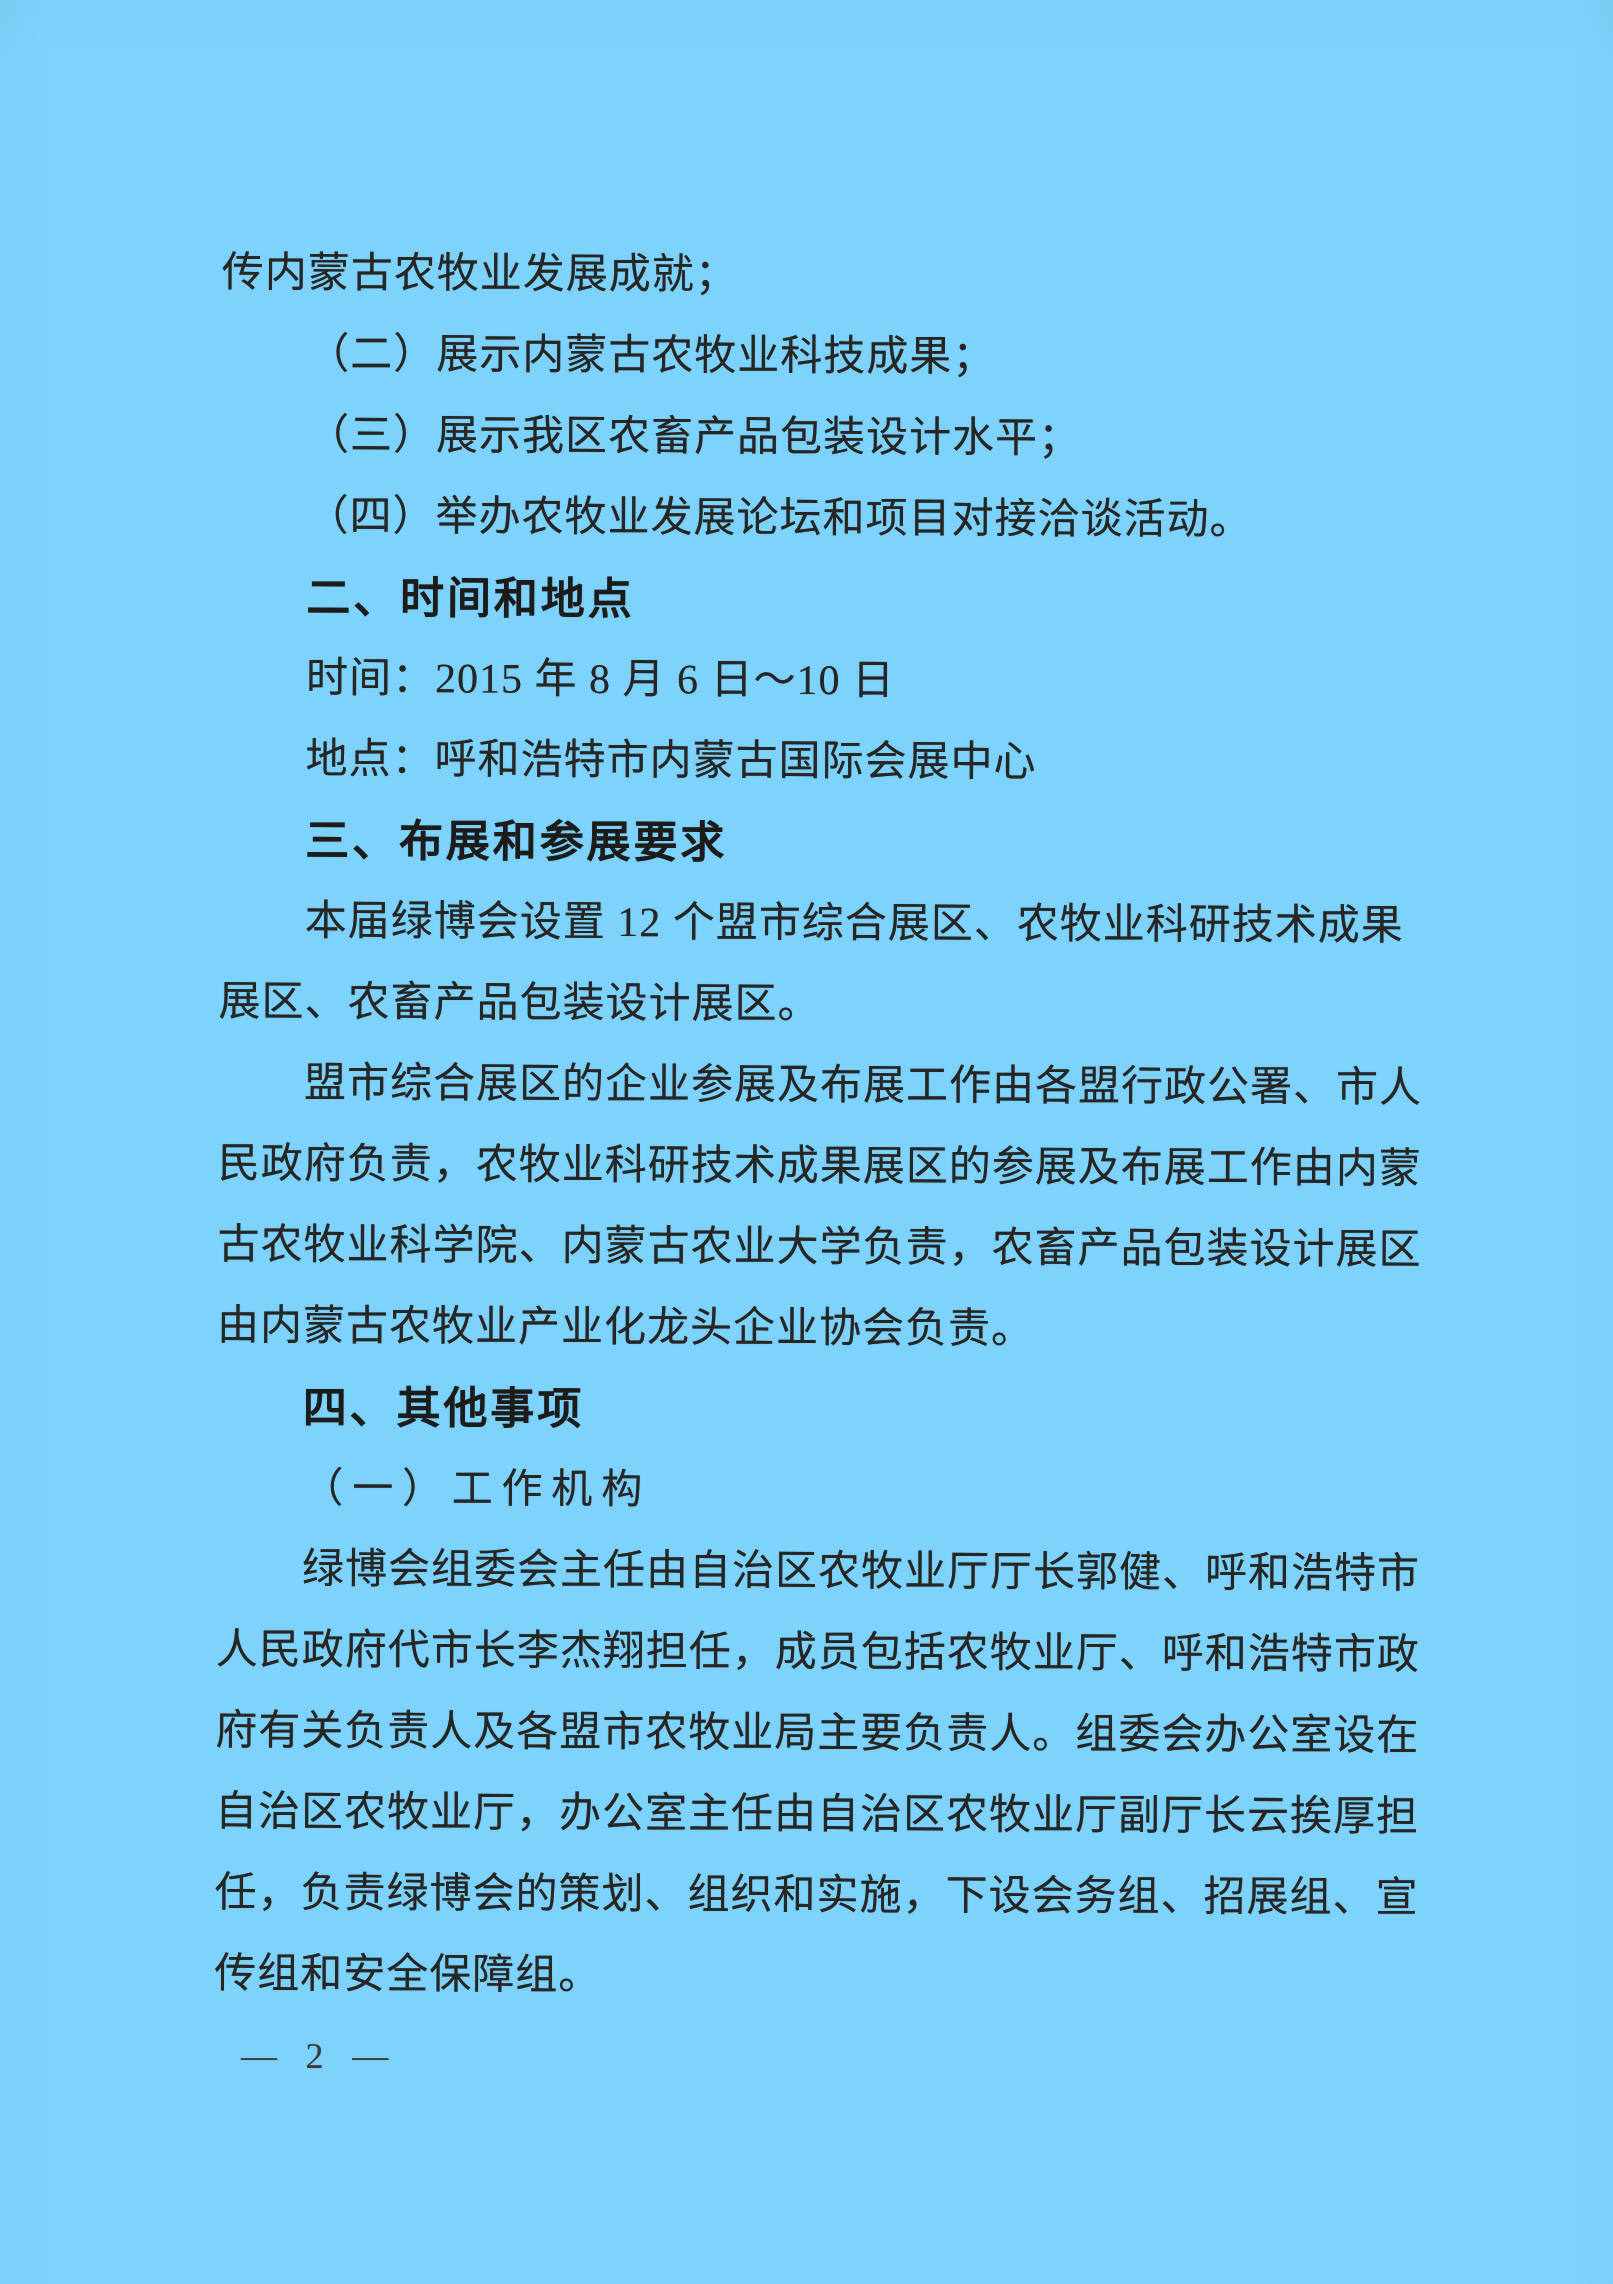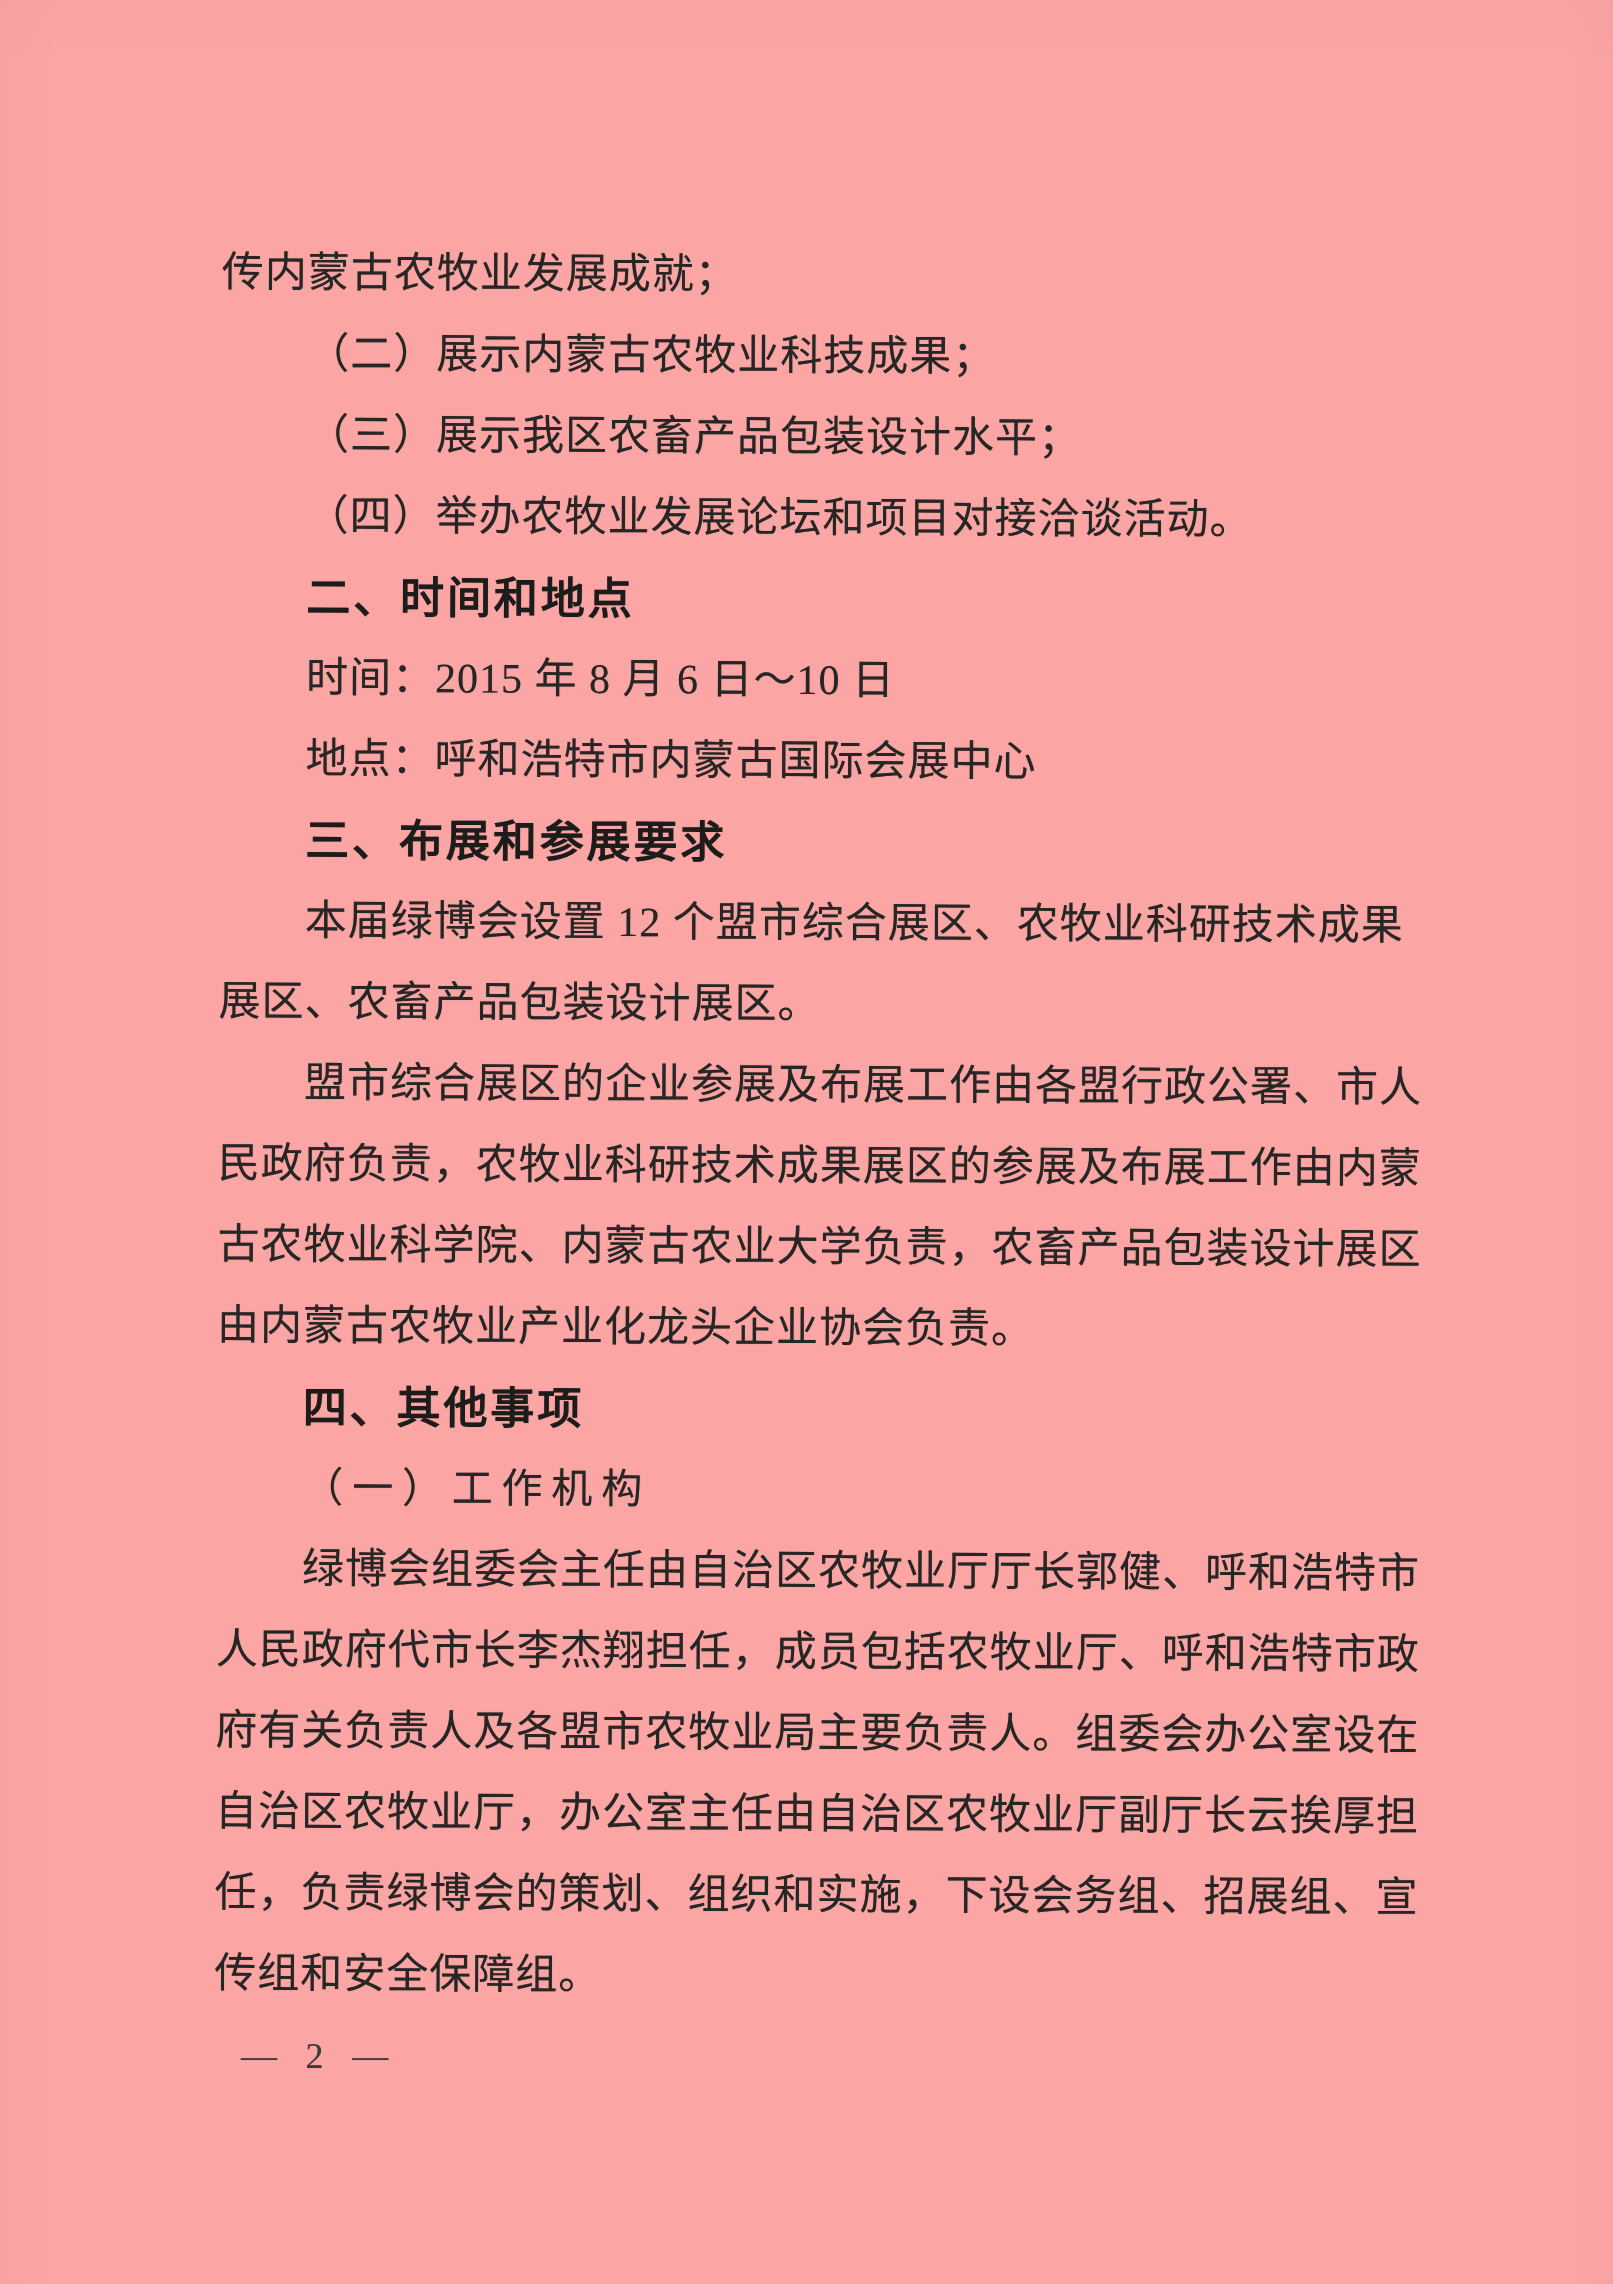--- a/index.html
+++ b/index.html
@@ -5,21 +5,21 @@
   html, body {
     margin: 0;
     padding: 0;
     background: #e8e8e8;
   }
   .page {
     position: relative;
     width: 1613px;
     height: 2285px;
     margin: 0 auto;
-    background: #fca5a5;
+    background: #7dd3fc;
     overflow: hidden;
     color: #222220;
     font-family: "Liberation Serif", "DejaVu Serif", serif;
   }
   
   .page::before {
     content: "";
     position: absolute;
     inset: 0;
     background:

